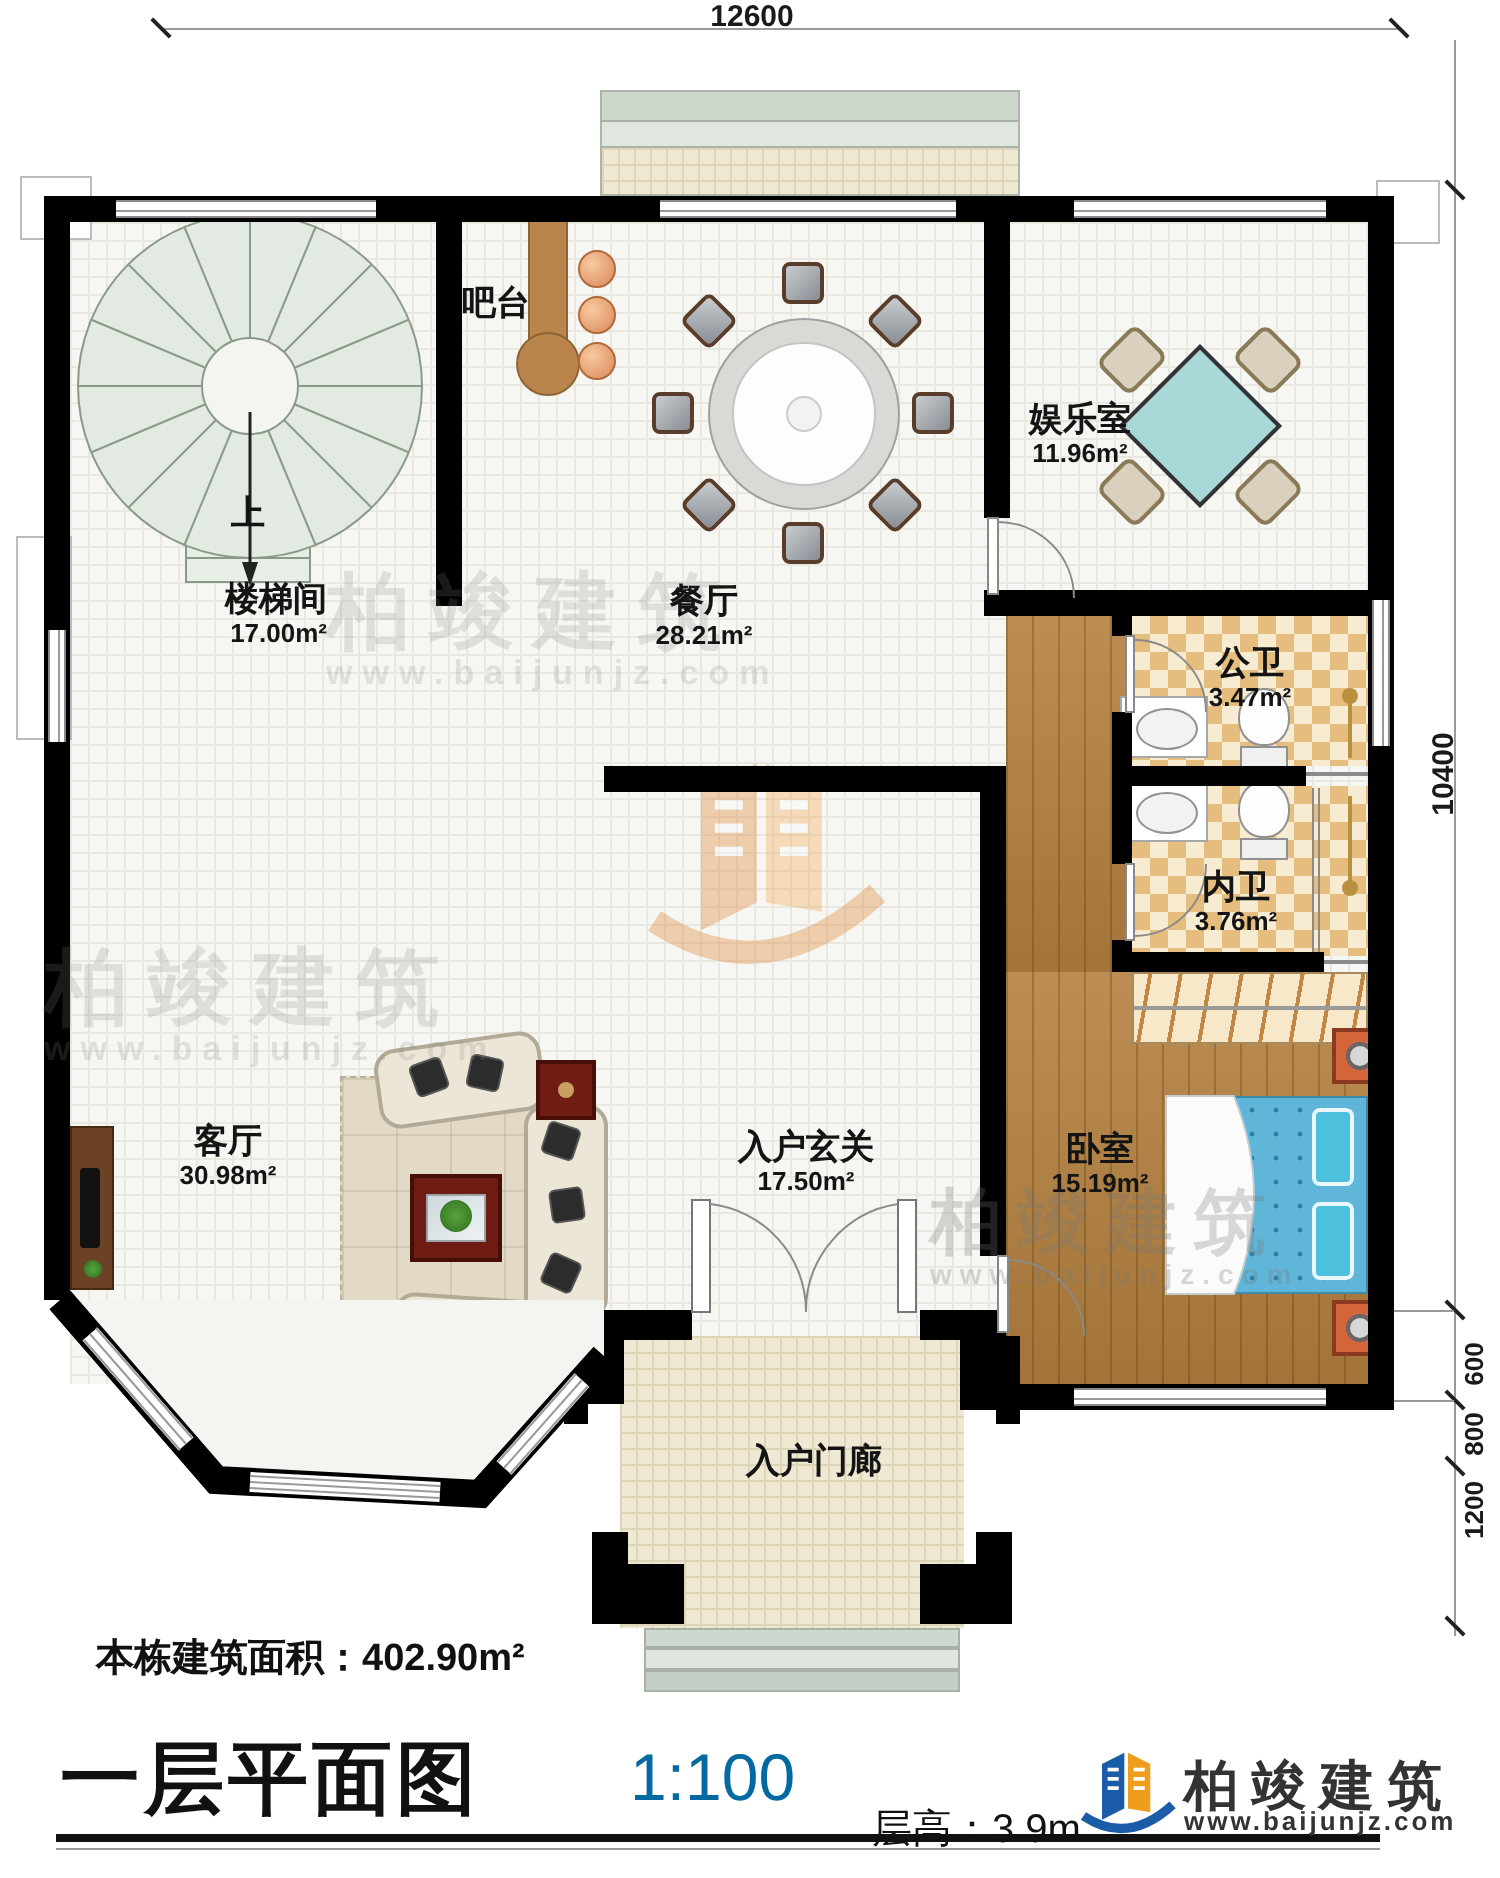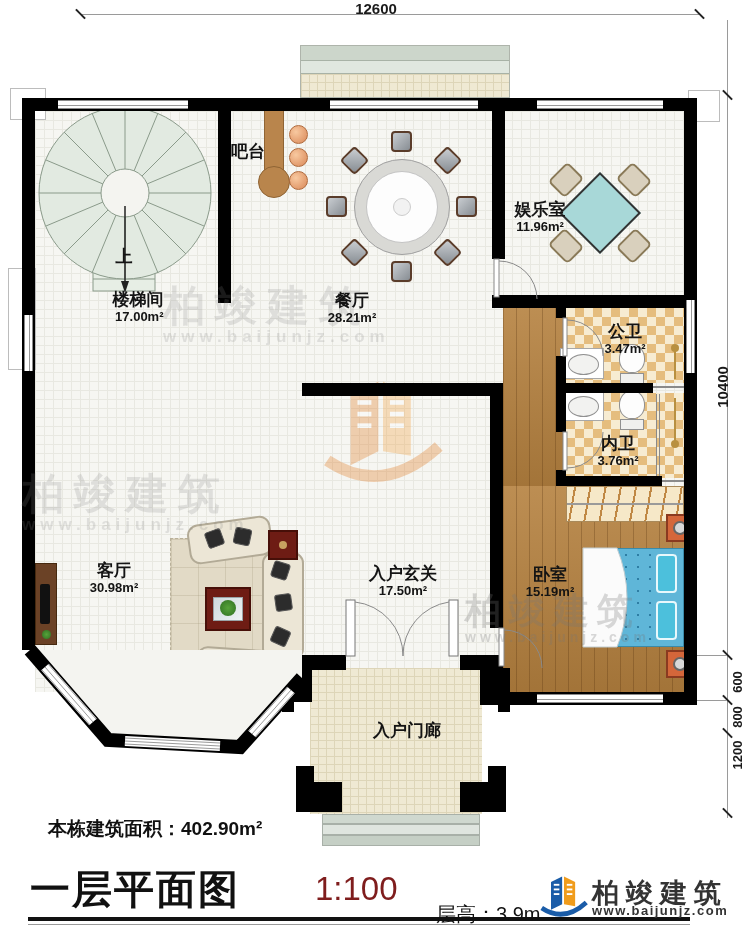--- a/index.html
+++ b/index.html
@@ -362,21 +362,21 @@
   <div class="dimlabel rot" style="left:722px;top:387px;">10400</div>
   <div class="dimlabel rot" style="left:737px;top:682px;font-size:13px;">600</div>
   <div class="dimlabel rot" style="left:737px;top:717px;font-size:13px;">800</div>
   <div class="dimlabel rot" style="left:737px;top:755px;font-size:13px;">1200</div>
 
   <div class="info-line" style="left:48px;top:796px;margin-top:20px;">
     <span>本栋建筑面积：</span><span>402.90m²</span>
   </div>
 
   <div class="abs" style="left:30px;top:862px;font-size:40px;font-weight:bold;color:#111;letter-spacing:2px;">一层平面图</div>
-  <div class="abs" style="left:315px;top:870px;font-size:33px;color:#7f1d1d;">1:100</div>
+  <div class="abs" style="left:315px;top:870px;font-size:33px;color:#0369a1;">1:100</div>
   <div class="abs" style="left:28px;top:917px;width:662px;height:4px;background:#111;"></div>
   <div class="abs" style="left:28px;top:924px;width:662px;height:1px;background:#9a9a9a;"></div>
   <div class="abs" style="left:436px;top:901px;font-size:20px;color:#111;">
     <span>层高：</span><span>3.9m</span>
   </div>
 
   <svg style="left:538px;top:872px;" width="52" height="46" viewBox="0 0 56 48">
     <path d="M14,10 L26,4 L26,34 L14,40 Z" fill="#1a5ca8"></path>
     <path d="M28,4 L40,10 L40,36 L28,34 Z" fill="#f09c1c"></path>
     <g fill="#fff">

